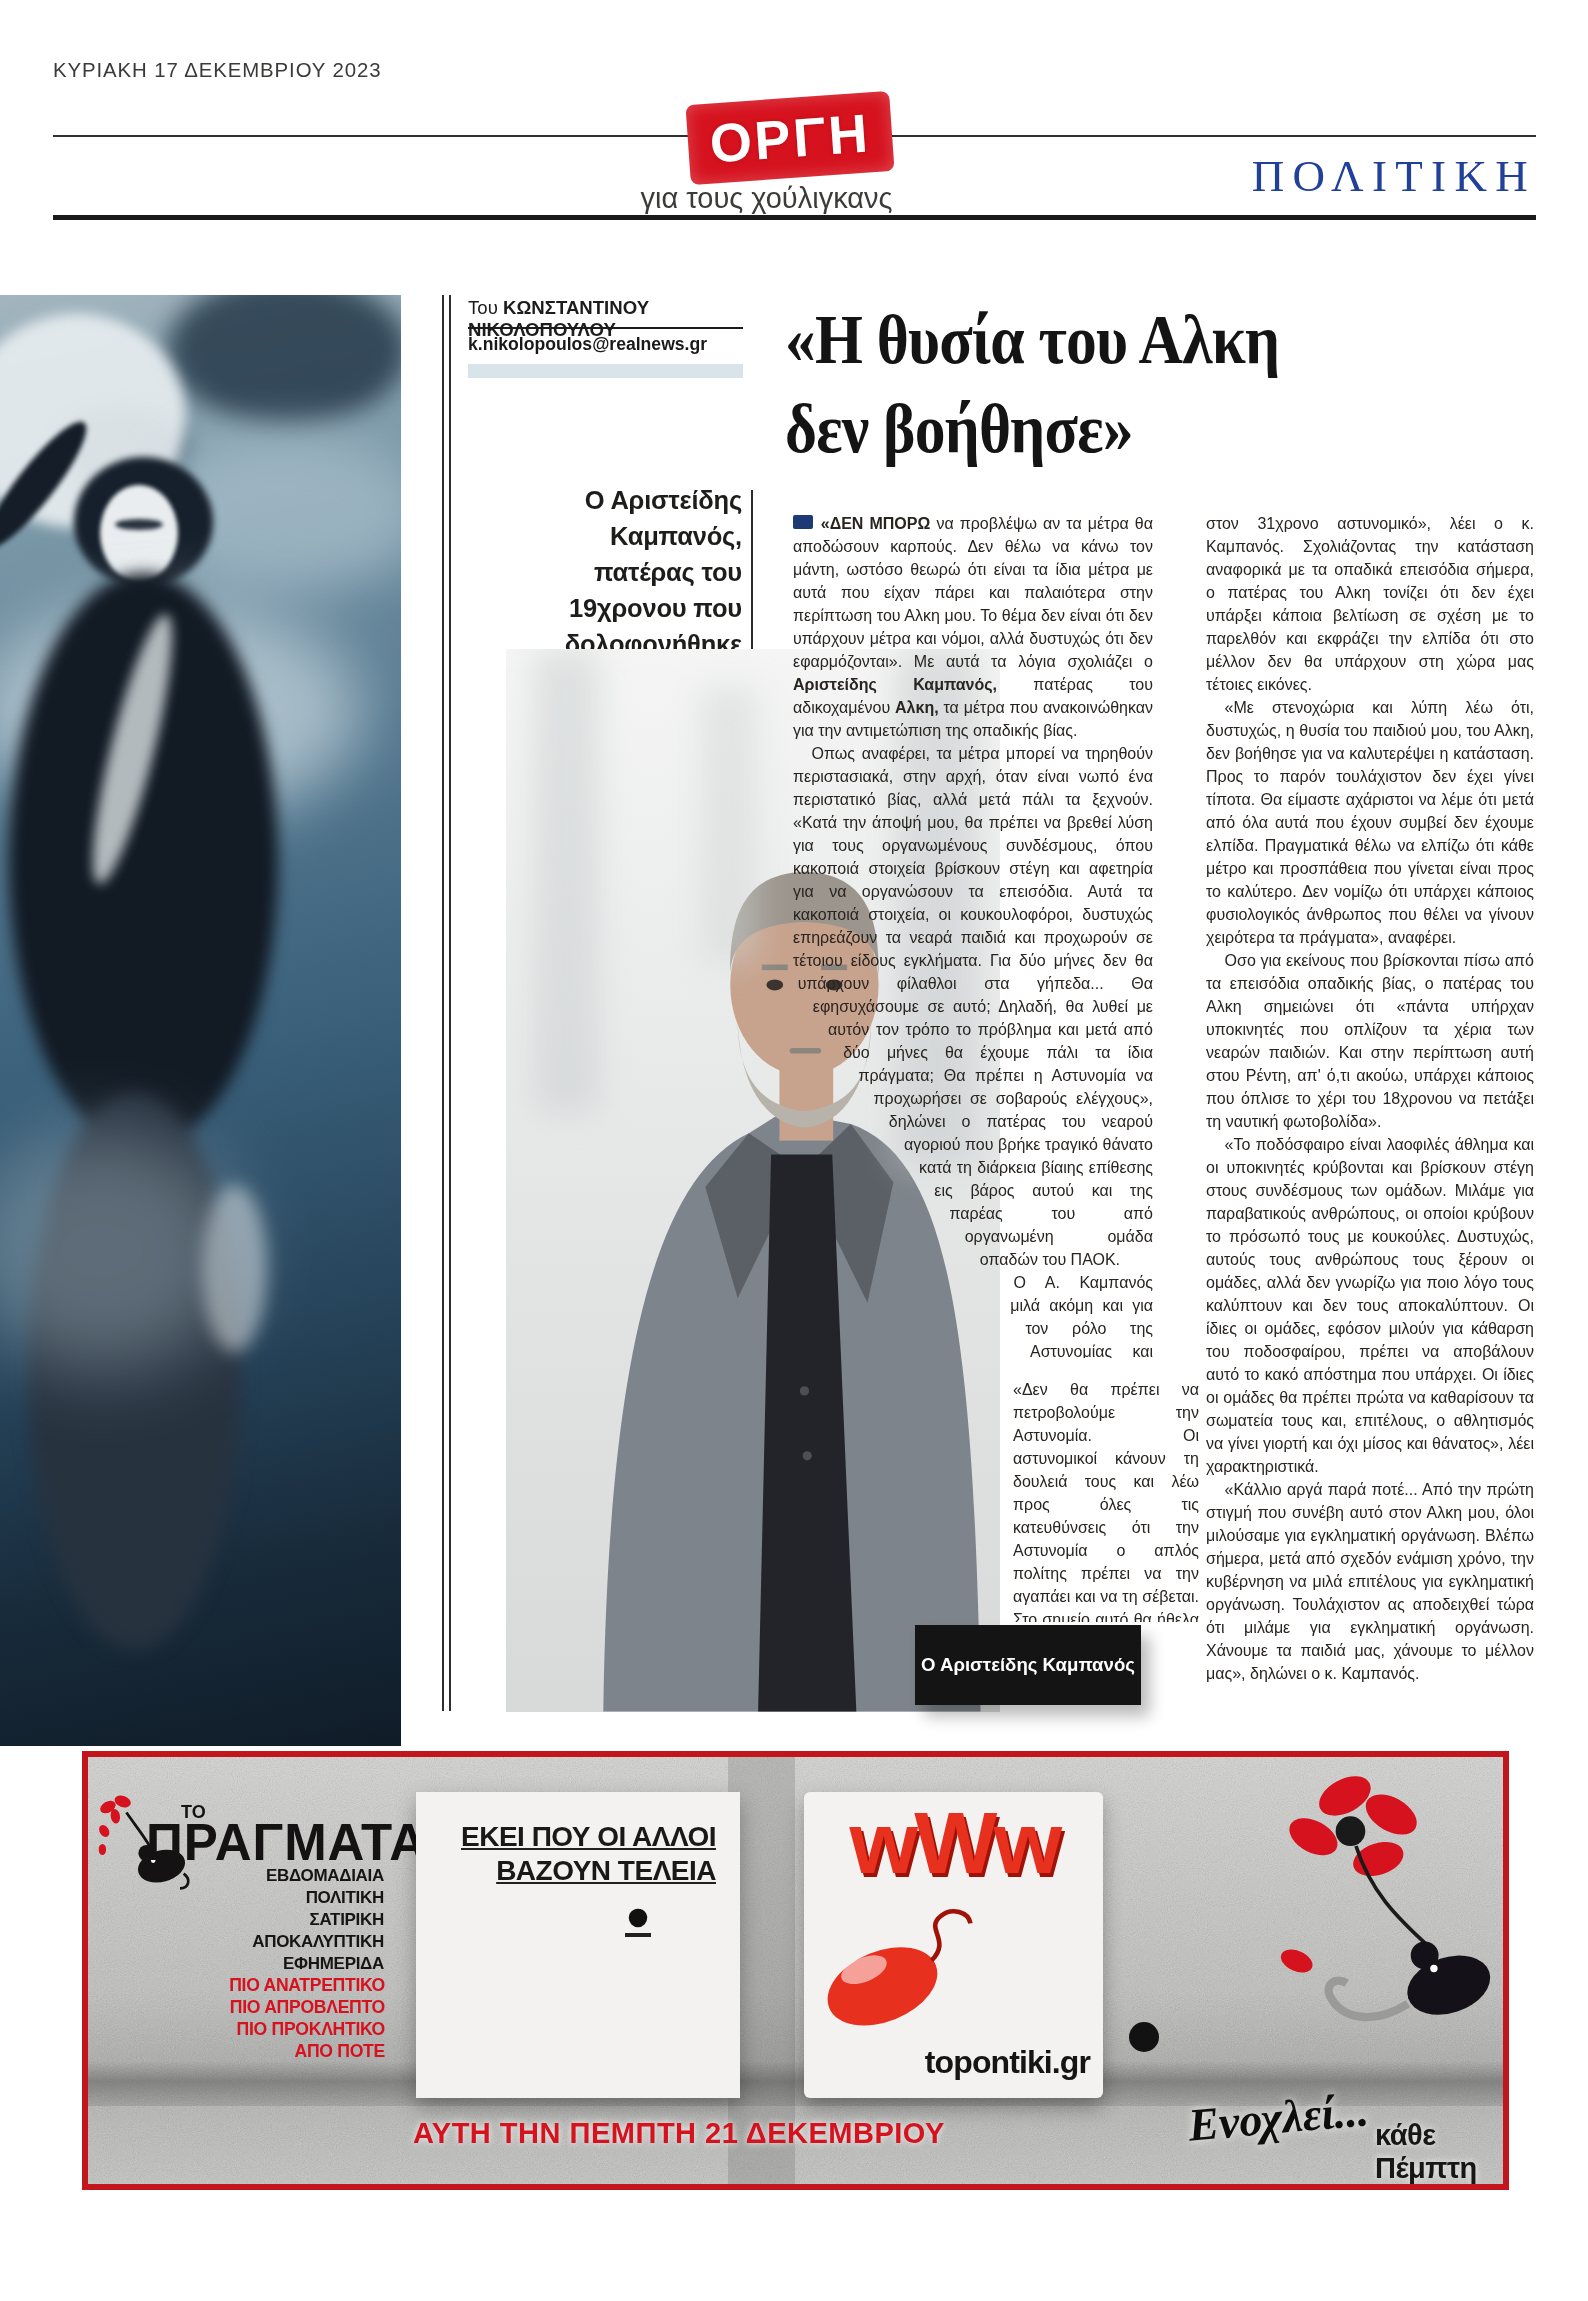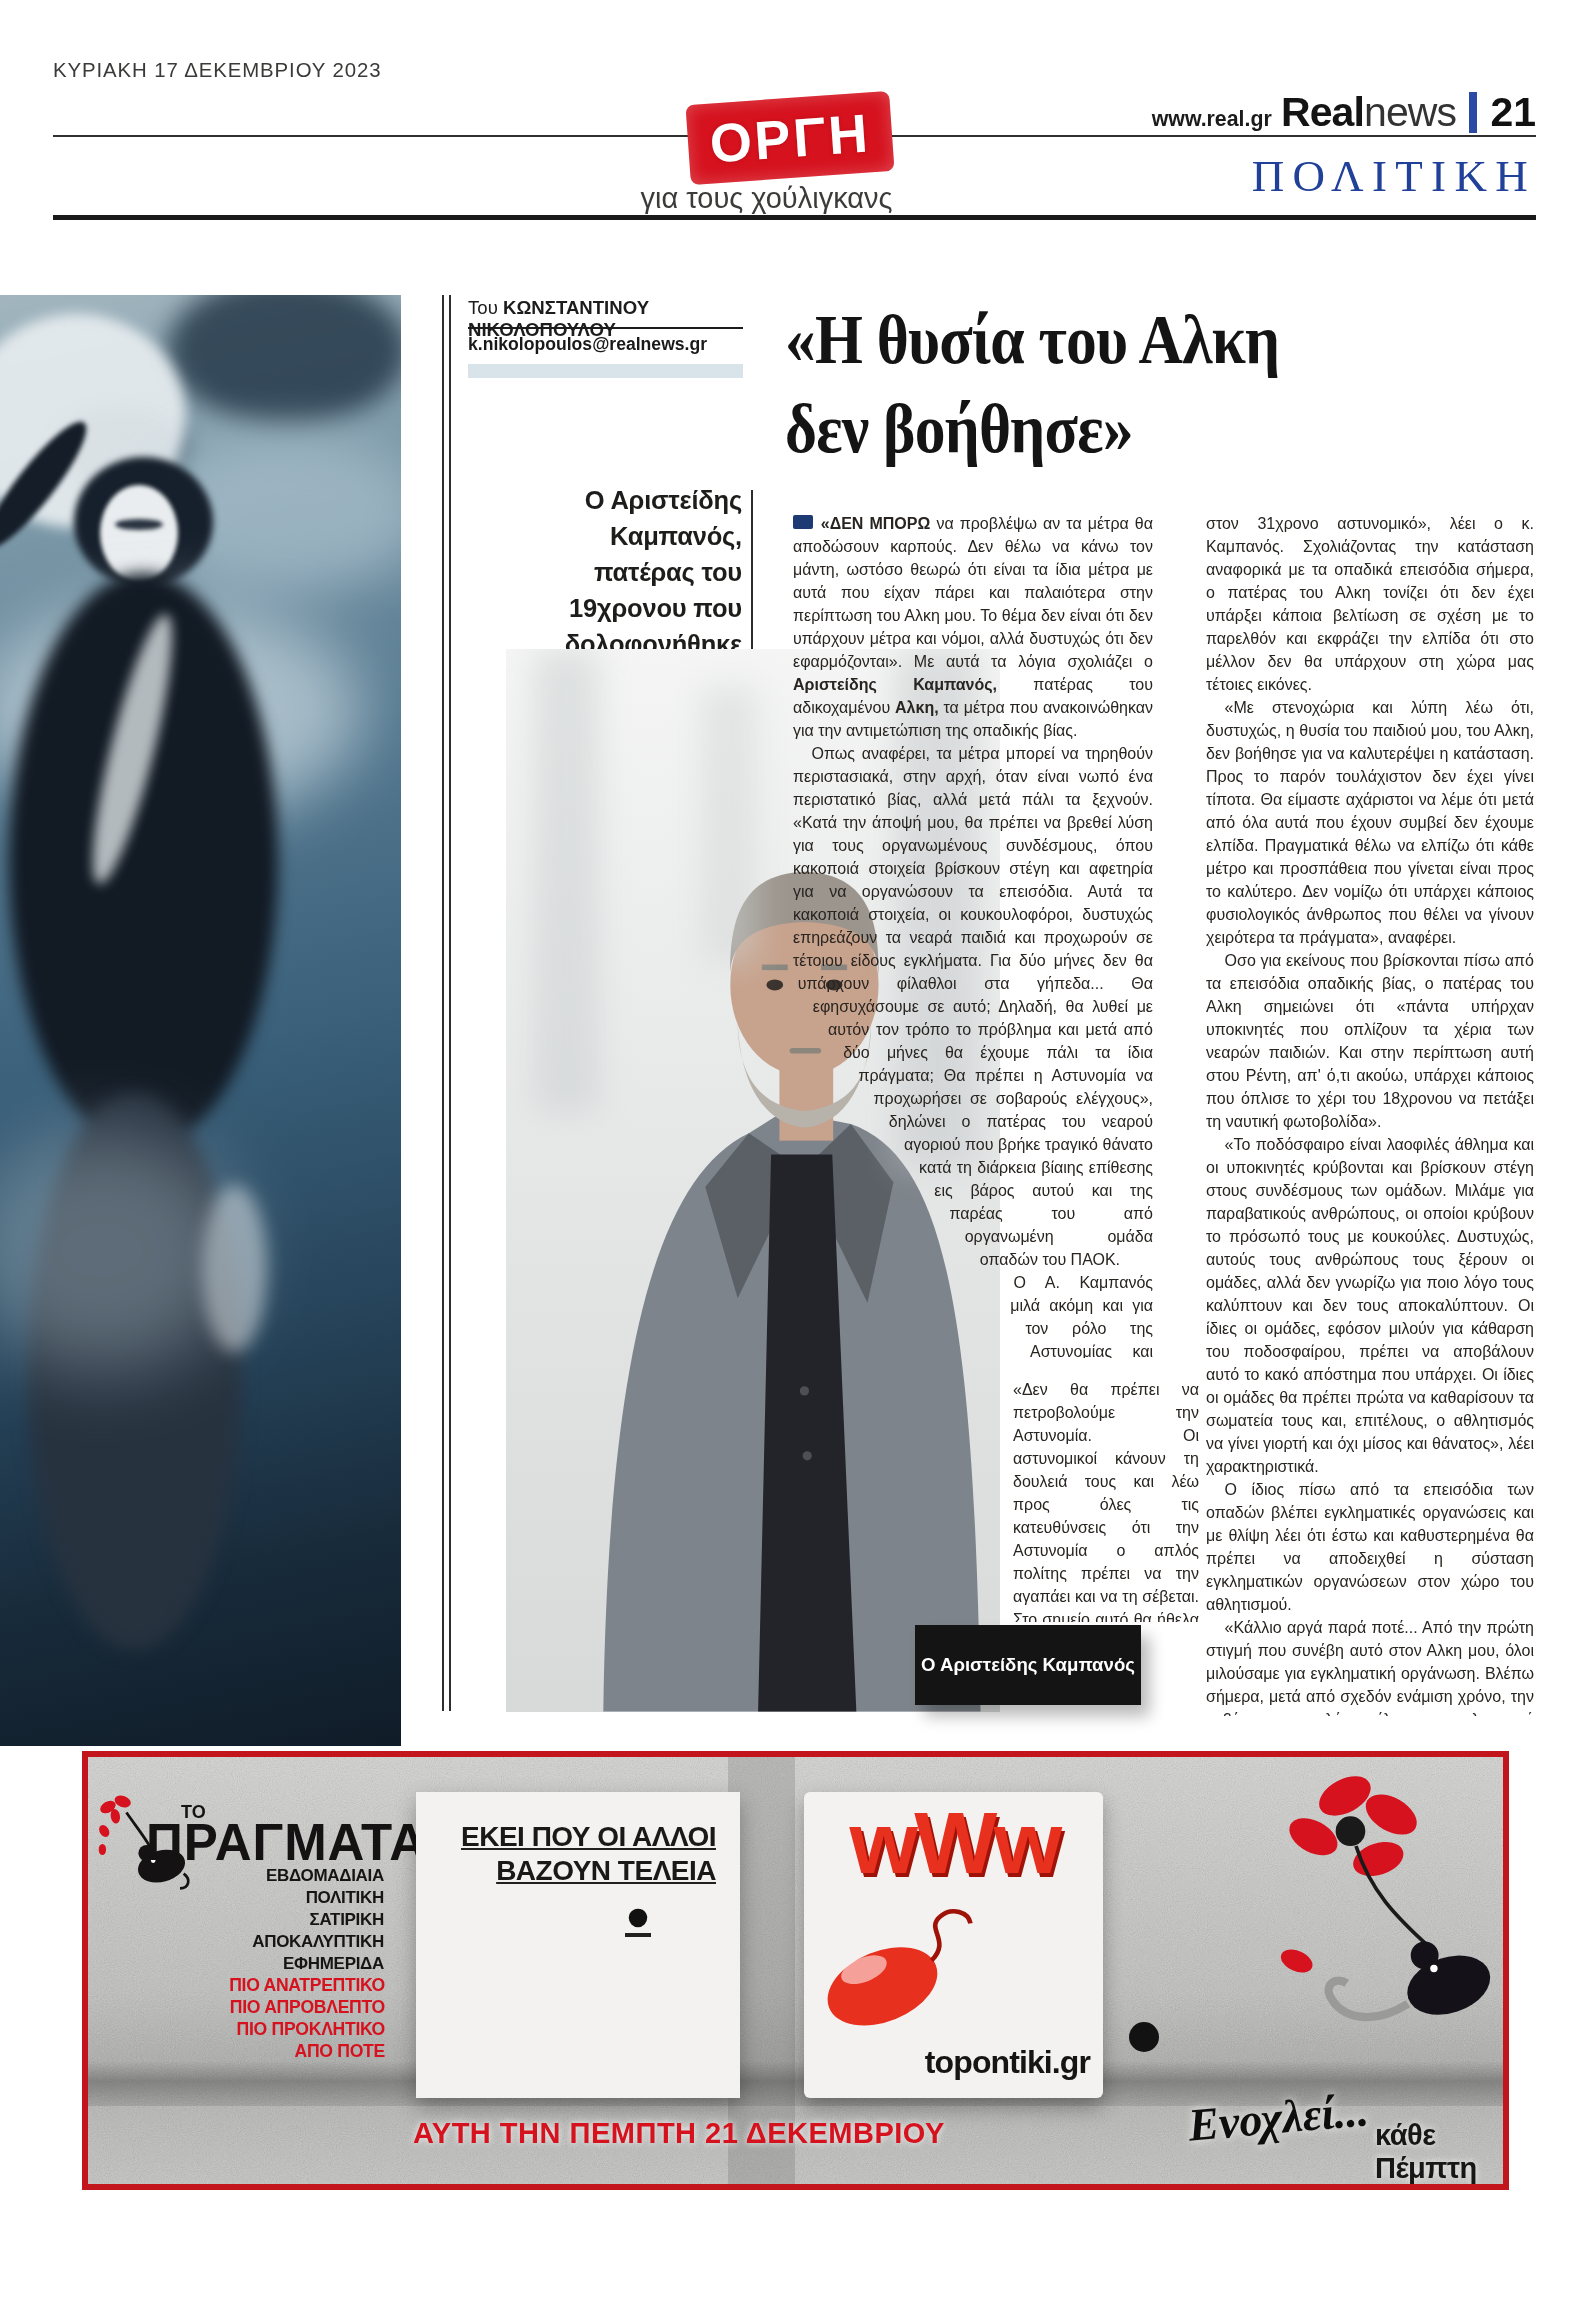--- a/index.html
+++ b/index.html
@@ -127,28 +127,20 @@
            text-shadow:0 0 9.3px rgba(255,255,255,.95);}
   .kathe{position:absolute;left:1287px;top:362px;font-weight:800;font-size:29px;color:#171717;
          letter-spacing:-0.5px;text-shadow:0 0 7.4px rgba(255,255,255,.9);}
 </style>
 </head>
 <body>
 
 <div id="page">
 
   <div class="abs date">ΚΥΡΙΑΚΗ 17 ΔΕΚΕΜΒΡΙΟΥ 2023</div>
-  <div class="abs masthead">
-    <span class="site">www.real.gr</span>
-    <span>
-      <span class="mh-real">Real</span><span class="mh-news">news</span>
-    </span>
-    <span class="mh-bar"></span>
-    <span class="pageno">21</span>
-  </div>
   <div class="abs hrule"></div>
   <div class="abs stamp">
     <span>ΟΡΓΗ</span>
   </div>
   <div class="abs stamp-sub">για τους χούλιγκανς</div>
   <div class="abs section">ΠΟΛΙΤΙΚΗ</div>
   <div class="abs blackrule"></div>
 
   <div class="abs photoL">
     <div class="blob crowd1"></div>
@@ -230,21 +222,20 @@
 
   <div class="abs caption">
     <span>Ο Αριστείδης Καμπανός</span>
   </div>
 
   <div class="abs colB bodytext">
     <p>στον 31χρονο αστυνομικό», λέει ο κ. Καμπανός. Σχολιάζοντας την κατάσταση αναφορικά με τα οπαδικά επεισόδια σήμερα, ο πατέρας του Αλκη τονίζει ότι δεν έχει υπάρξει κάποια βελτίωση σε σχέση με το παρελθόν και εκφράζει την ελπίδα ότι στο μέλλον δεν θα υπάρχουν στη χώρα μας τέτοιες εικόνες.</p>
     <p>«Με στενοχώρια και λύπη λέω ότι, δυστυχώς, η θυσία του παιδιού μου, του Αλκη, δεν βοήθησε για να καλυτερέψει η κατάσταση. Προς το παρόν τουλάχιστον δεν έχει γίνει τίποτα. Θα είμαστε αχάριστοι να λέμε ότι μετά από όλα αυτά που έχουν συμβεί δεν έχουμε ελπίδα. Πραγματικά θέλω να ελπίζω ότι κάθε μέτρο και προσπάθεια που γίνεται είναι προς το καλύτερο. Δεν νομίζω ότι υπάρχει κάποιος φυσιολογικός άνθρωπος που θέλει να γίνουν χειρότερα τα πράγματα», αναφέρει.</p>
     <p>Οσο για εκείνους που βρίσκονται πίσω από τα επεισόδια οπαδικής βίας, ο πατέρας του Αλκη σημειώνει ότι «πάντα υπήρχαν υποκινητές που οπλίζουν τα χέρια των νεαρών παιδιών. Και στην περίπτωση αυτή στου Ρέντη, απ' ό,τι ακούω, υπάρχει κάποιος που όπλισε το χέρι του 18χρονου να πετάξει τη ναυτική φωτοβολίδα».</p>
     <p>«Το ποδόσφαιρο είναι λαοφιλές άθλημα και οι υποκινητές κρύβονται και βρίσκουν στέγη στους συνδέσμους των ομάδων. Μιλάμε για παραβατικούς ανθρώπους, οι οποίοι κρύβουν το πρόσωπό τους με κουκούλες. Δυστυχώς, αυτούς τους ανθρώπους τους ξέρουν οι ομάδες, αλλά δεν γνωρίζω για ποιο λόγο τους καλύπτουν και δεν τους αποκαλύπτουν. Οι ίδιες οι ομάδες, εφόσον μιλούν για κάθαρση του ποδοσφαίρου, πρέπει να αποβάλουν αυτό το κακό απόστημα που υπάρχει. Οι ίδιες οι ομάδες θα πρέπει πρώτα να καθαρίσουν τα σωματεία τους και, επιτέλους, ο αθλητισμός να γίνει γιορτή και όχι μίσος και θάνατος», λέει χαρακτηριστικά.</p>
-    <p>Ο ίδιος πίσω από τα επεισόδια των οπαδών βλέπει εγκληματικές οργανώσεις και με θλίψη λέει ότι έστω και καθυστερημένα θα πρέπει να αποδειχθεί η σύσταση εγκληματικών οργανώσεων στον χώρο του αθλητισμού.</p>
     <p>«Κάλλιο αργά παρά ποτέ... Από την πρώτη στιγμή που συνέβη αυτό στον Αλκη μου, όλοι μιλούσαμε για εγκληματική οργάνωση. Βλέπω σήμερα, μετά από σχεδόν ενάμιση χρόνο, την κυβέρνηση να μιλά επιτέλους για εγκληματική οργάνωση. Τουλάχιστον ας αποδειχθεί τώρα ότι μιλάμε για εγκληματική οργάνωση. Χάνουμε τα παιδιά μας, χάνουμε το μέλλον μας», δηλώνει ο κ. Καμπανός.</p>
   </div>
 
   <div class="abs adbox">
     <svg class="adnoise" viewBox="0 0 1525 460" width="1415" height="427">
       <filter id="nz">
           <feTurbulence type="fractalNoise" baseFrequency="0.9" numOctaves="2"></feTurbulence>
         <feColorMatrix type="saturate" values="0"></feColorMatrix>
         </filter>
       <rect width="100%" height="100%" filter="url(#nz)"></rect>

